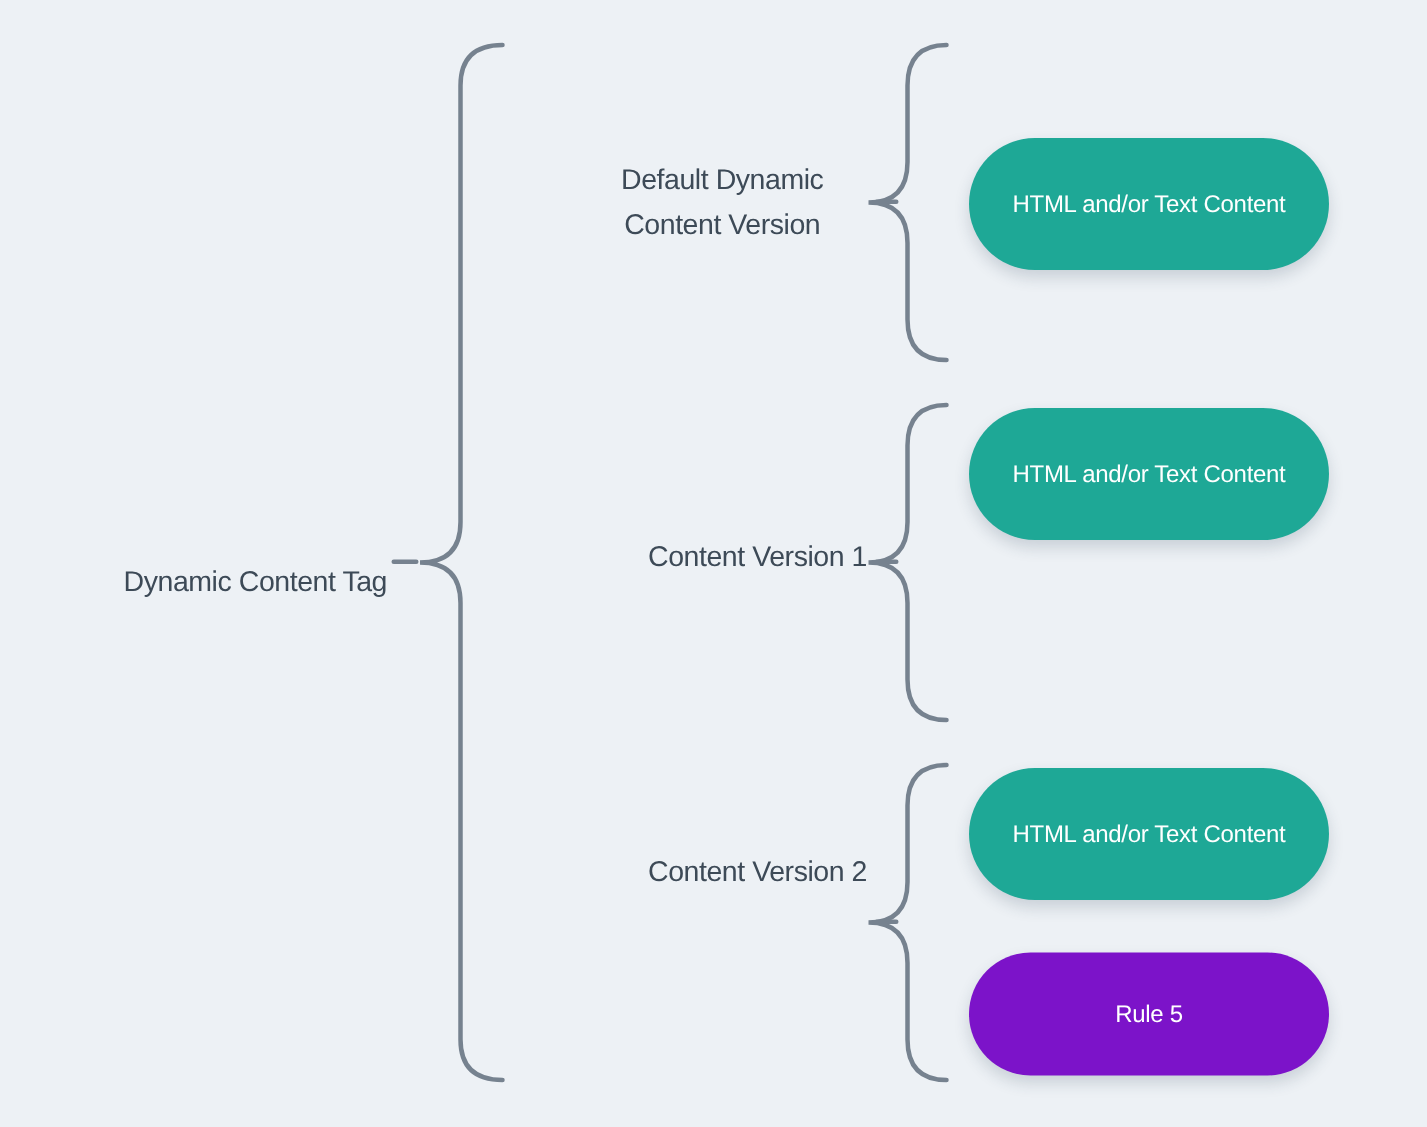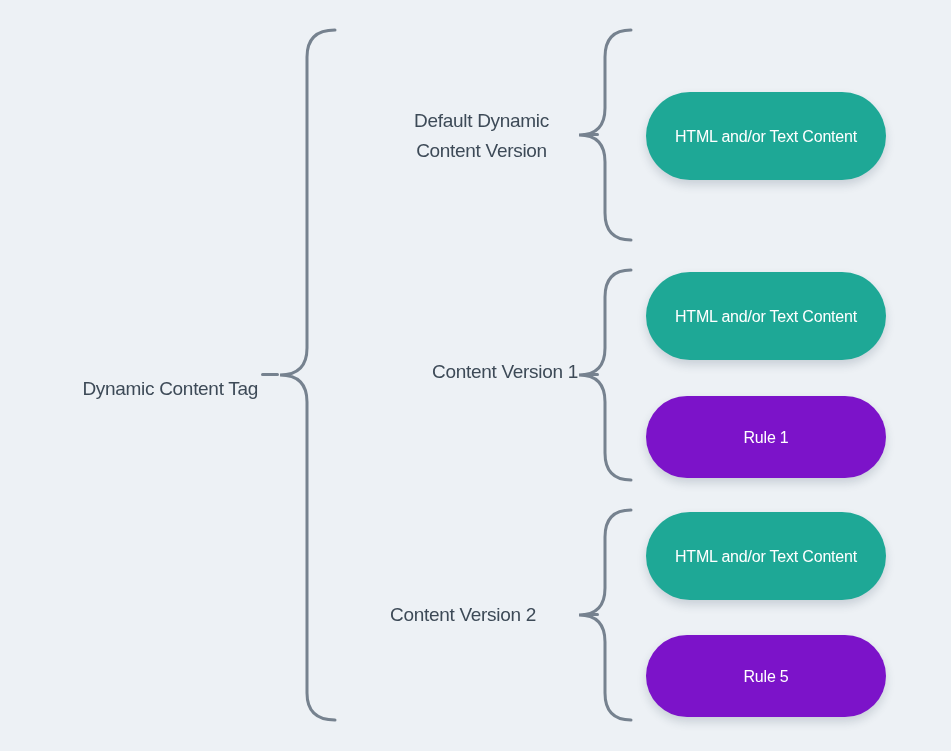--- a/index.html
+++ b/index.html
@@ -45,22 +45,22 @@
   }
   .branch-label-1 {
     left: 390px;
     width: 188px;
     top: 360px;
     text-align: right;
   }
   .branch-label-2 {
     left: 390px;
     width: 188px;
-    top: 603px;
-    text-align: left;
+    top: 570px;
+    text-align: right;
   }
   .brace {
     position: absolute;
     overflow: visible;
   }
   .brace path {
     fill: none;
     stroke: var(--brace);
     stroke-width: 3;
     stroke-linecap: round;
@@ -126,23 +126,20 @@
   <div class="connector" style="left:583px; top:373px; width:16px;"></div>
 
   <svg class="brace" style="left:576px; top:268px;" width="58" height="214" viewBox="0 0 58 214">
     <path d="M 55 2 Q 29 2 29 29 L 29 80 Q 29 107 3 107 Q 29 107 29 134 L 29 185 Q 29 212 55 212"></path>
   </svg>
 
   <div class="pill content pill-1">
     <span>HTML and/or Text Content</span>
   </div>
 
-  <div class="pill rule pill-2">
-    <span>Rule 1</span>
-  </div>
 
   <div class="label branch-label-2">Content Version 2</div>
 
   <div class="connector" style="left:583px; top:613px; width:16px;"></div>
 
   <svg class="brace" style="left:576px; top:508px;" width="58" height="214" viewBox="0 0 58 214">
     <path d="M 55 2 Q 29 2 29 29 L 29 80 Q 29 107 3 107 Q 29 107 29 134 L 29 185 Q 29 212 55 212"></path>
   </svg>
 
   <div class="pill content pill-3">

